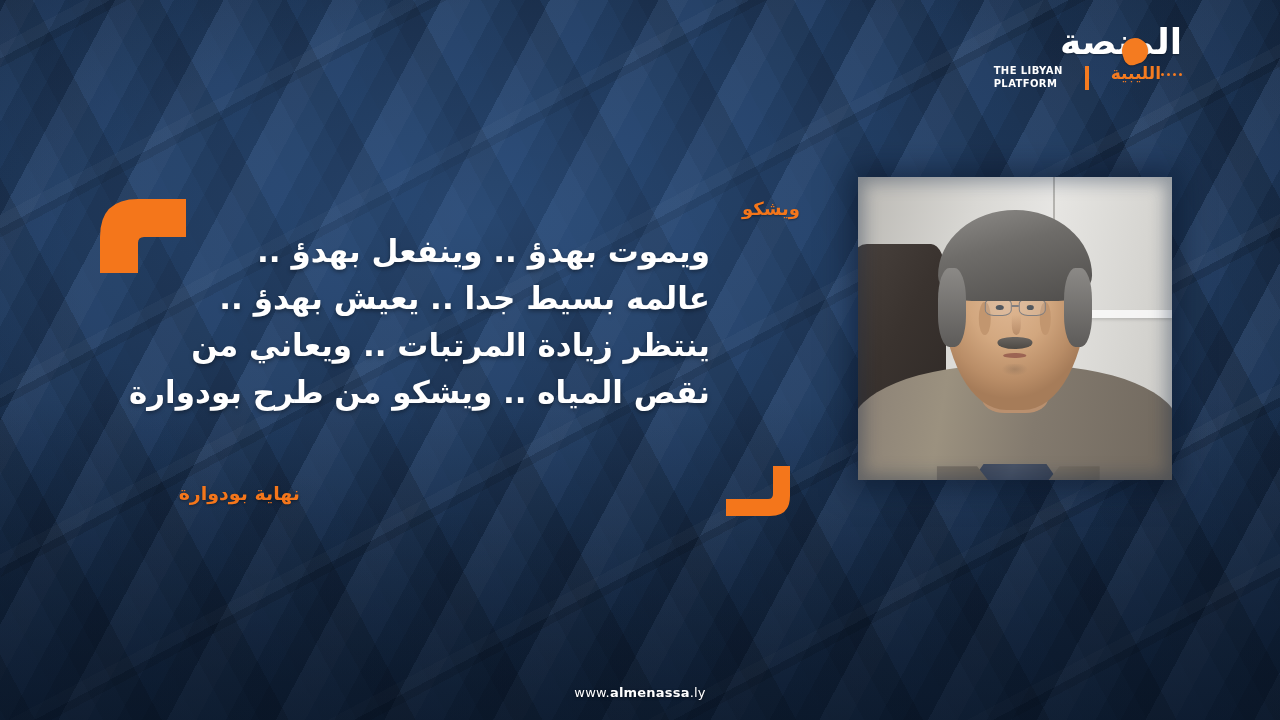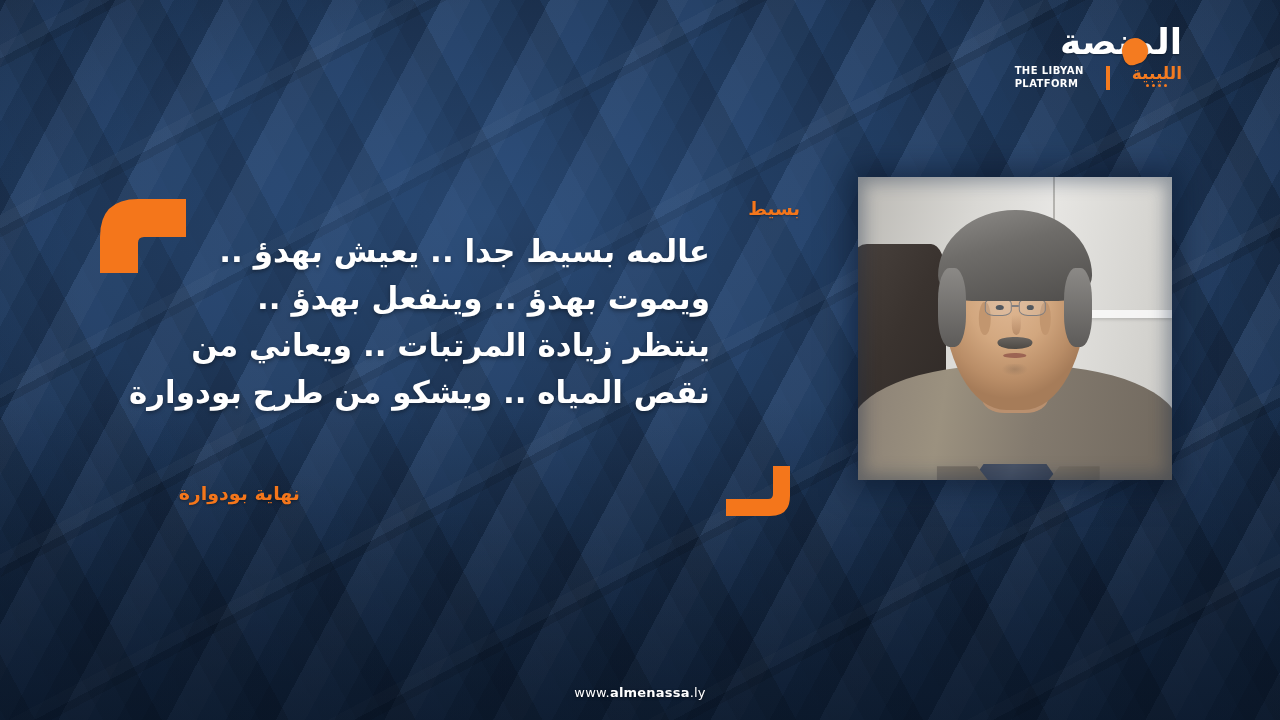--- a/index.html
+++ b/index.html
@@ -123,21 +123,21 @@
     box-shadow: 0 1px 2px rgba(0,0,0,0.3);
   }
   .logo-bottom {
     display: flex;
     align-items: flex-start;
     gap: 22px;
     margin-top: 5px;
   }
   .logo-ar-sub-wrap {
     display: flex;
-    flex-direction: column;
+    flex-direction: row;
     align-items: center;
   }
   .logo-ar-sub {
     font-size: 17px;
     font-weight: bold;
     color: #f47b20;
     direction: rtl;
   }
   .logo-dots {
     display: flex;
@@ -504,25 +504,25 @@
             <i></i>
             <i></i>
         </span>
       </div>
     </div>
   </div>
 
   <div class="quote-open"></div>
   <div class="quote-close"></div>
 
-  <div class="kicker">بسيط</div>
+  <div class="kicker">ويشكو</div>
 
   <div class="quote-block">
+    <div class="quote-line">ويموت بهدؤ .. وينفعل بهدؤ ..</div>
     <div class="quote-line">عالمه بسيط جدا .. يعيش بهدؤ ..</div>
-    <div class="quote-line">ويموت بهدؤ .. وينفعل بهدؤ ..</div>
     <div class="quote-line">ينتظر زيادة المرتبات .. ويعاني من</div>
     <div class="quote-line">نقص المياه .. ويشكو من طرح بودوارة</div>
   </div>
 
   <div class="attribution">نهاية بودوارة</div>
 
   <div class="portrait">
     <div class="p-wall"></div>
     <div class="p-wall-panel"></div>
     <div class="p-wall-trim"></div>

